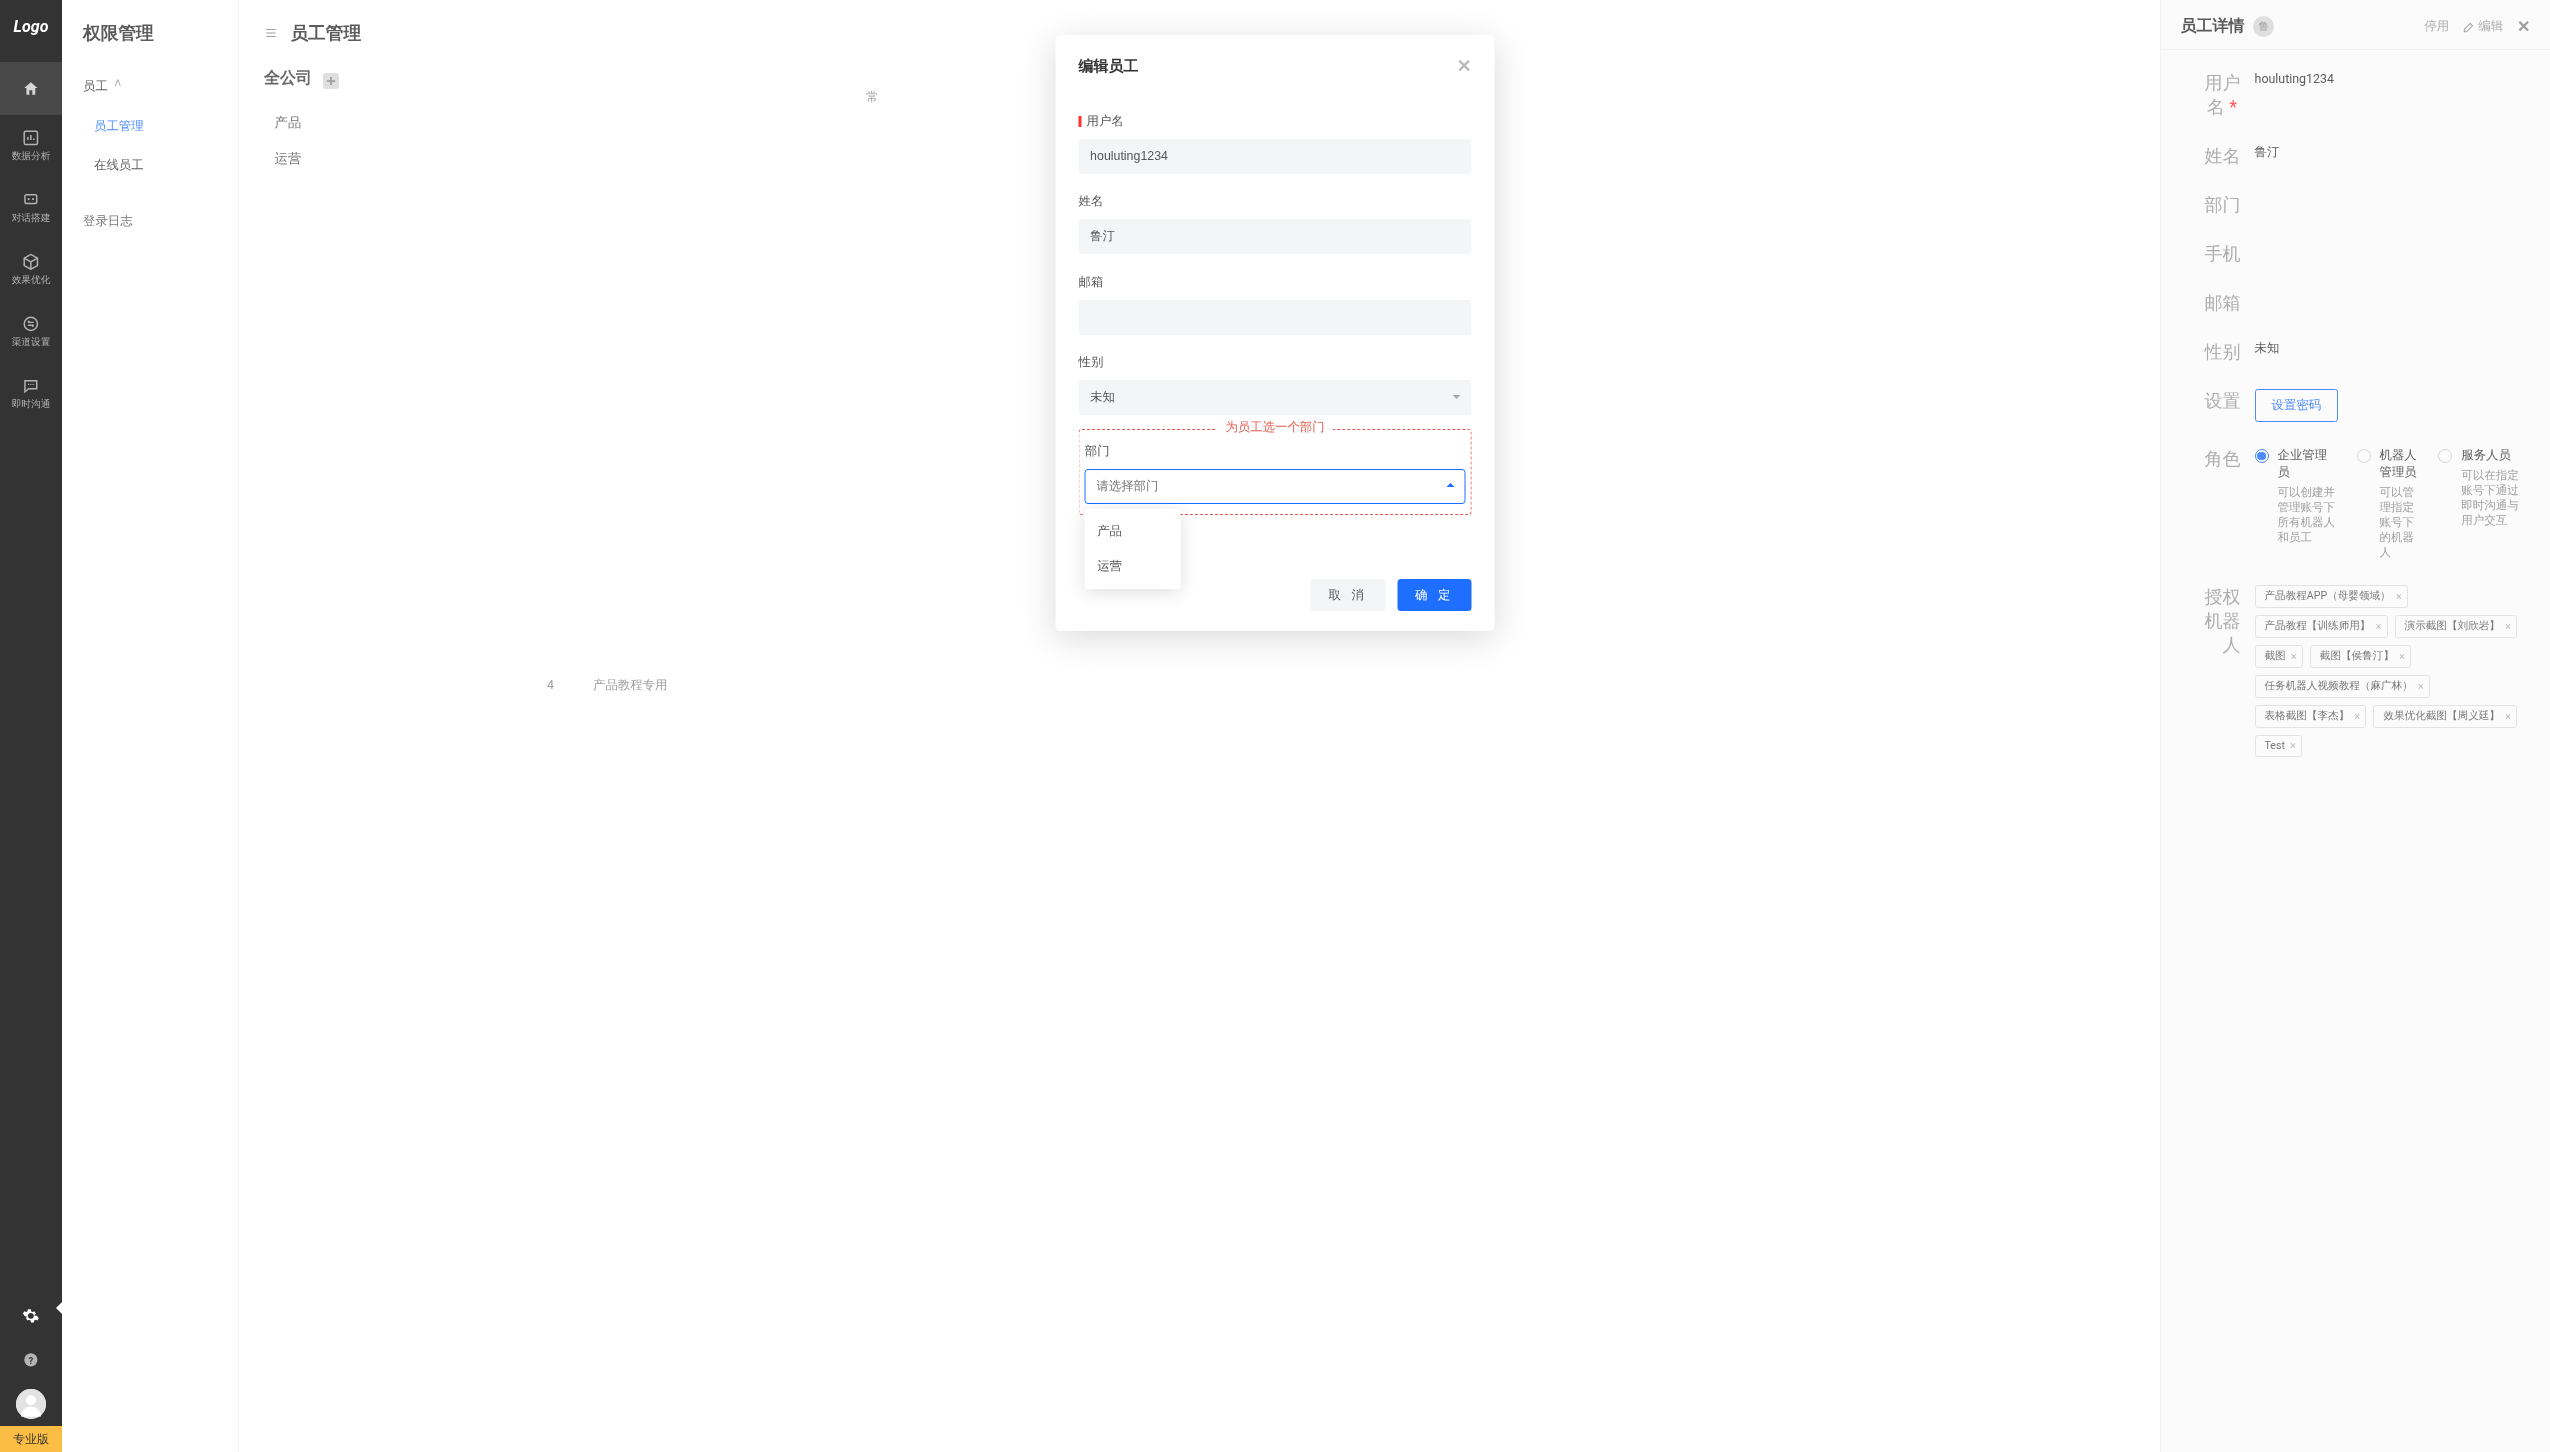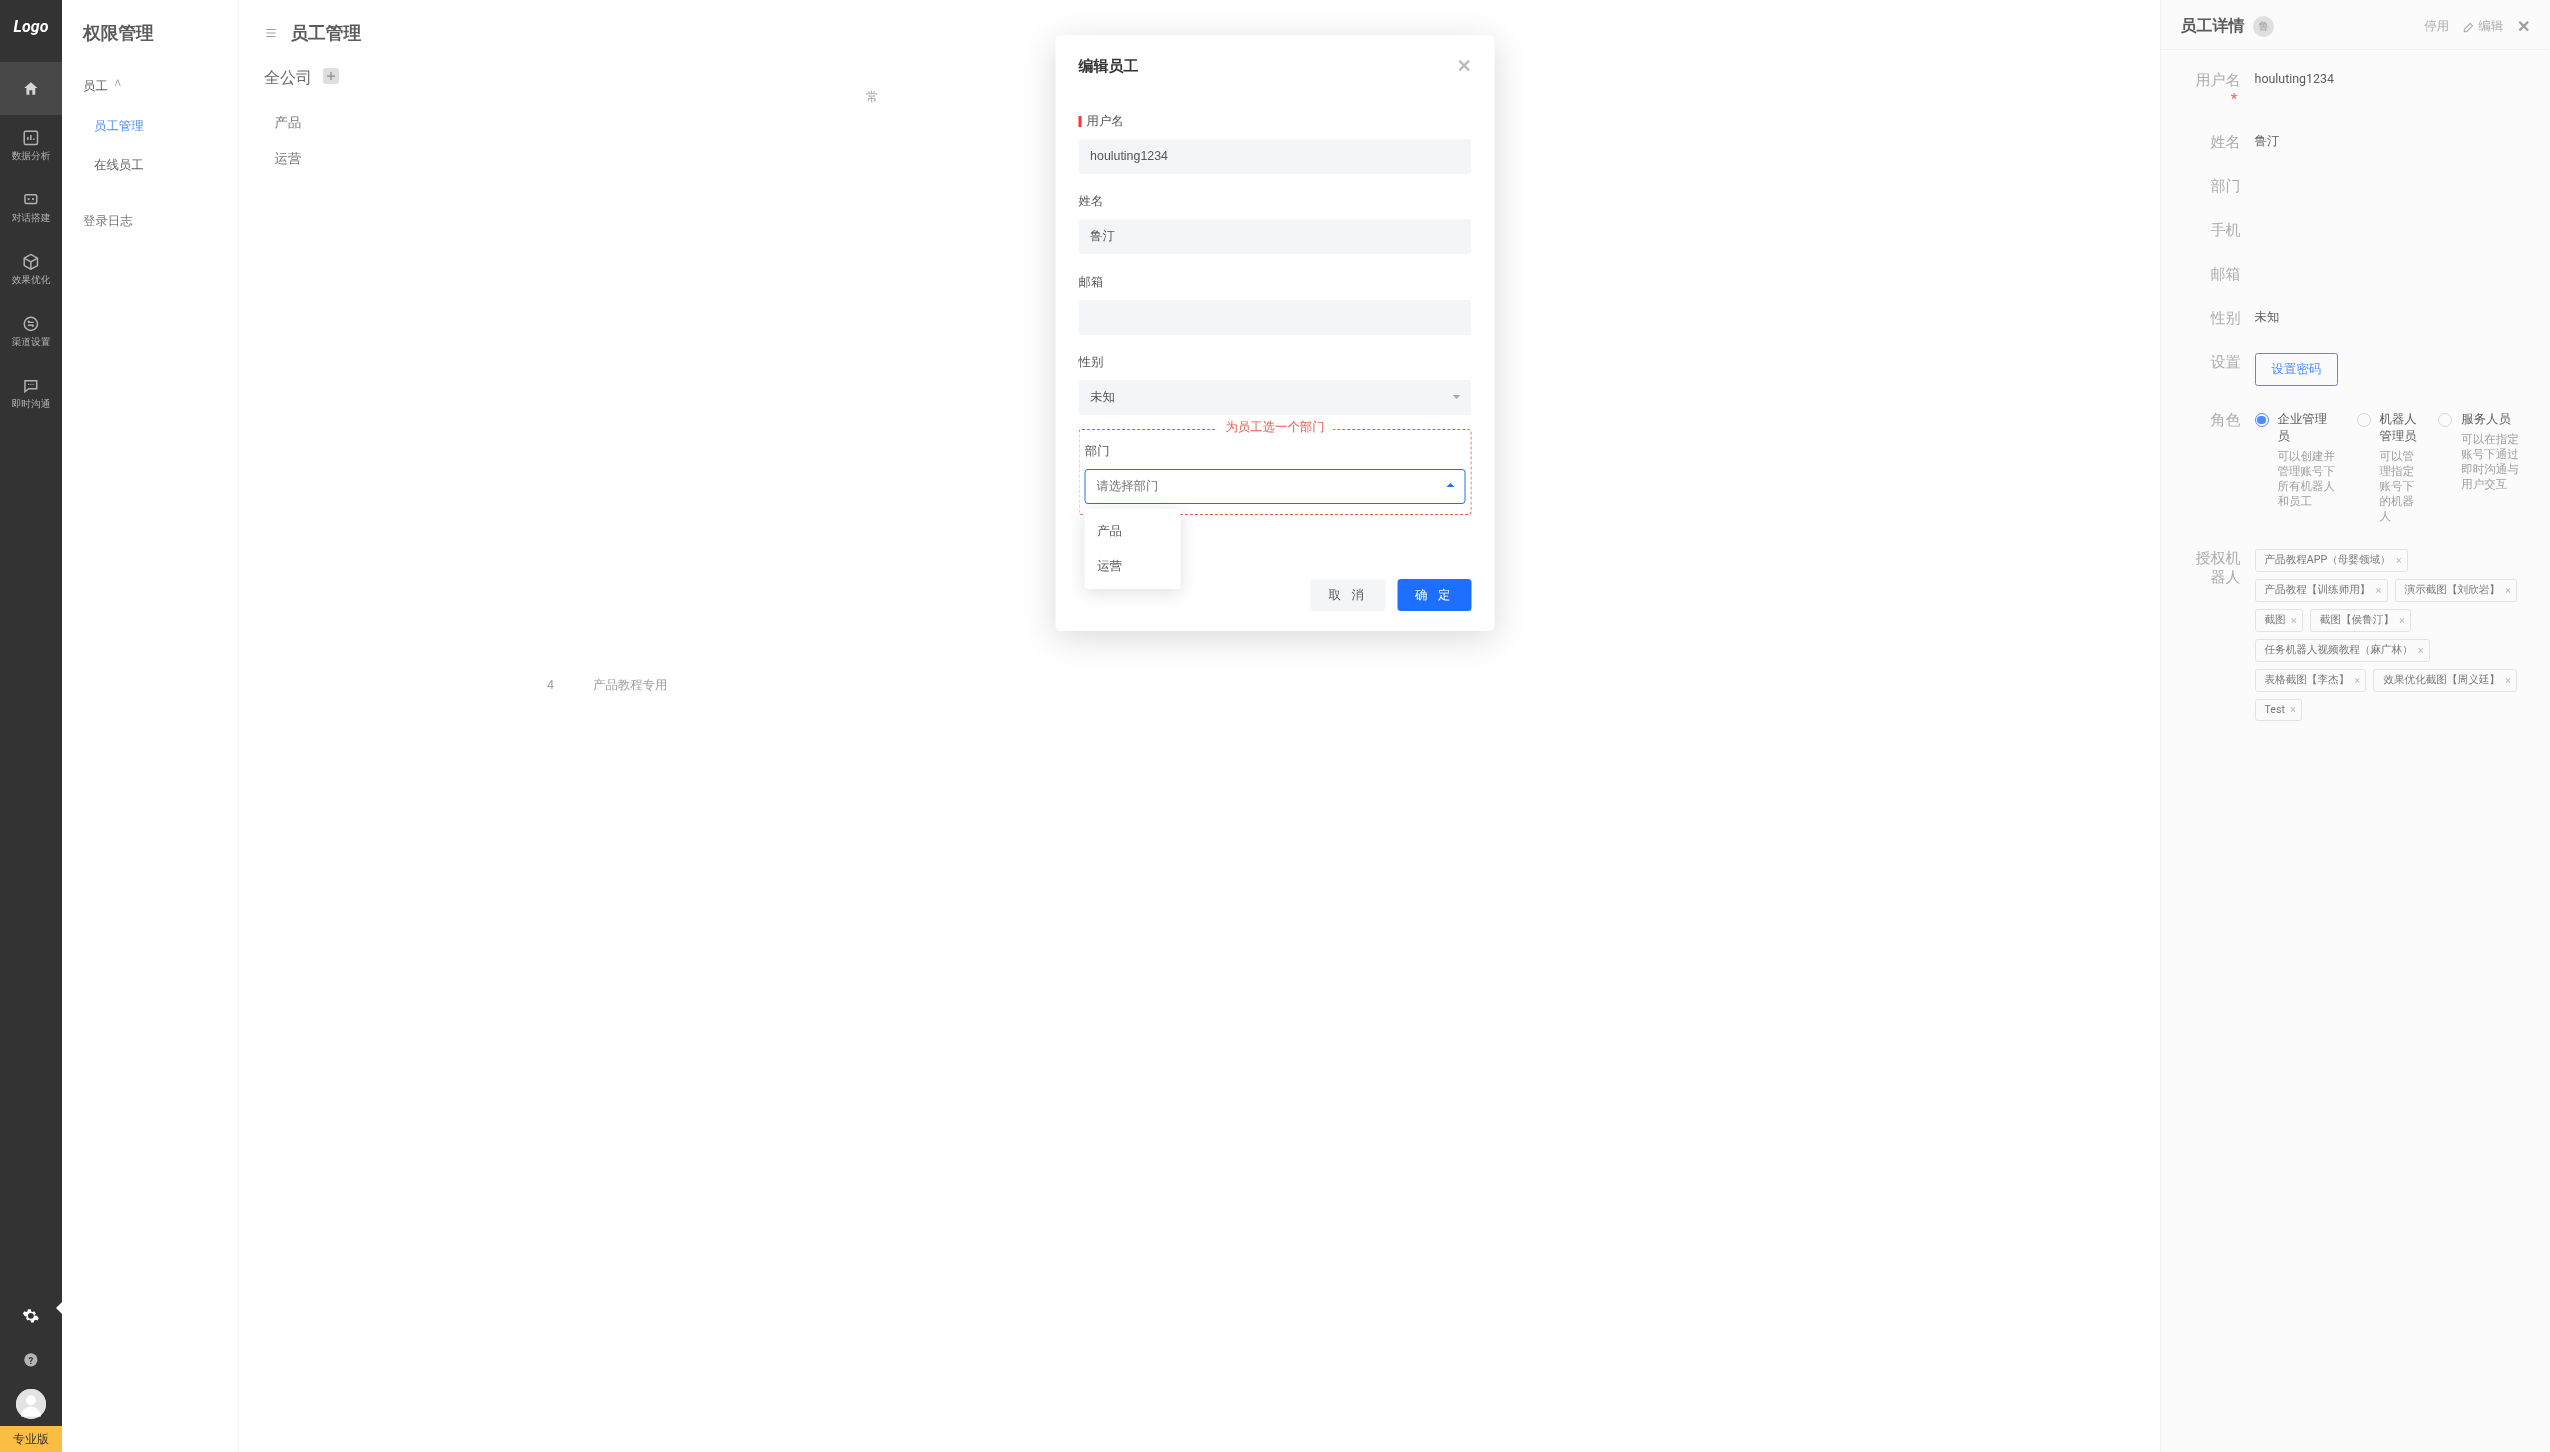--- a/index.html
+++ b/index.html
@@ -27,37 +27,37 @@
     .sidebar2 .section-header { display: flex; align-items: flex-start; gap: 7px; padding: 12.4px 21px; font-size: 12.4px; color: #333; cursor: pointer; }
     .sidebar2 .chevron { font-size: 8.9px; color: #888; }
     .sidebar2 .sub-item { padding: 10.6px 21px 10.6px 32px; color: #333; cursor: pointer; font-size: 12.4px; }
     .sidebar2 .sub-item.active { color: #1e6fff; font-weight: 500; }
     .sidebar2 .section-item { padding: 12.4px 21px; color: #555; cursor: pointer; font-size: 12.4px; margin-top: 16px; }
     
     
     .main { flex: 1; display: flex; flex-direction: column; overflow: hidden; }
     .main-header { display: flex; align-items: center; gap: 12.4px; padding: 21px 25px 16px; font-size: 17.7px; font-weight: 600; }
     .main-header .menu-icon { color: #888; font-size: 14px; }
-    .company-header { display: flex; align-items: flex-start; gap: 10.6px; padding: 7px 25px 16px; font-size: 16px; font-weight: 400; color: #444; }
+    .company-header { display: flex; align-items: flex-end; gap: 10.6px; padding: 7px 25px 16px; font-size: 16px; font-weight: 700; color: #444; }
     .company-header .add-btn { width: 16px; height: 16px; background: #d8d8d8; border-radius: 2.7px; display: flex; align-items: center; justify-content: center; color: #888; font-size: 10.6px; cursor: pointer; }
     .dept-list { padding: 0 25px; }
     .dept-list .dept { padding: 8.9px 10.6px; font-size: 13.3px; color: #555; cursor: pointer; }
     
     
     .detail-panel { width: 390px; border-left: 0.9px solid #eee; background: #fafafa; display: flex; flex-direction: column; }
     .detail-header { display: flex; align-items: center; padding: 16px 19.5px 12.4px; border-bottom: 0.9px solid #eee; }
     .detail-header .title { font-size: 16px; font-weight: 600; margin-right: 8.9px; }
     .detail-header .avatar-chip { width: 21px; height: 21px; border-radius: 50%; background: #d8d8d8; color: #888; font-size: 10.6px; display: flex; align-items: center; justify-content: center; }
     .detail-header .spacer { flex: 1; }
     .detail-header .action { color: #999; font-size: 12.4px; margin-left: 12.4px; cursor: pointer; display: flex; align-items: center; gap: 2.7px; }
     .detail-header .close { color: #888; font-size: 16px; margin-left: 14px; cursor: pointer; font-weight: 700; }
     
     .detail-body { padding: 21px 26.6px; overflow-y: auto; }
     .detail-row { display: flex; margin-bottom: 25px; }
-    .detail-row .label { width: 53px; color: #999; font-size: 15px; text-align: right; margin-right: 14px; flex-shrink: 0; }
+    .detail-row .label { width: 53px; color: #999; font-size: 18px; text-align: right; margin-right: 14px; flex-shrink: 0; }
     .detail-row .req { color: #f33; margin-right: 3.5px; }
     .detail-row .value { color: #333; font-size: 12.4px; flex: 1; }
     .detail-row .btn-outline { border: 0.9px solid #1e6fff; color: #1e6fff; padding: 7px 16px; border-radius: 2.7px; cursor: pointer; font-size: 12.4px; display: inline-block; }
     
     .radio-group { display: flex; gap: 21px; }
     .radio-item { display: flex; align-items: flex-start; gap: 8.9px; cursor: pointer; }
     .radio-circle { width: 14px; height: 14px; border-radius: 50%; border: 1.8px solid #ccc; position: relative; margin-top: 1.8px; flex-shrink: 0; }
     .radio-item.selected .radio-circle { border-color: #1e6fff; }
     .radio-item.selected .radio-circle::after { content: ''; position: absolute; inset: 1.8px; background: #1e6fff; border-radius: 50%; }
     .radio-item .radio-text .role-name { font-size: 12.4px; color: #333; margin-bottom: 3.5px; }

